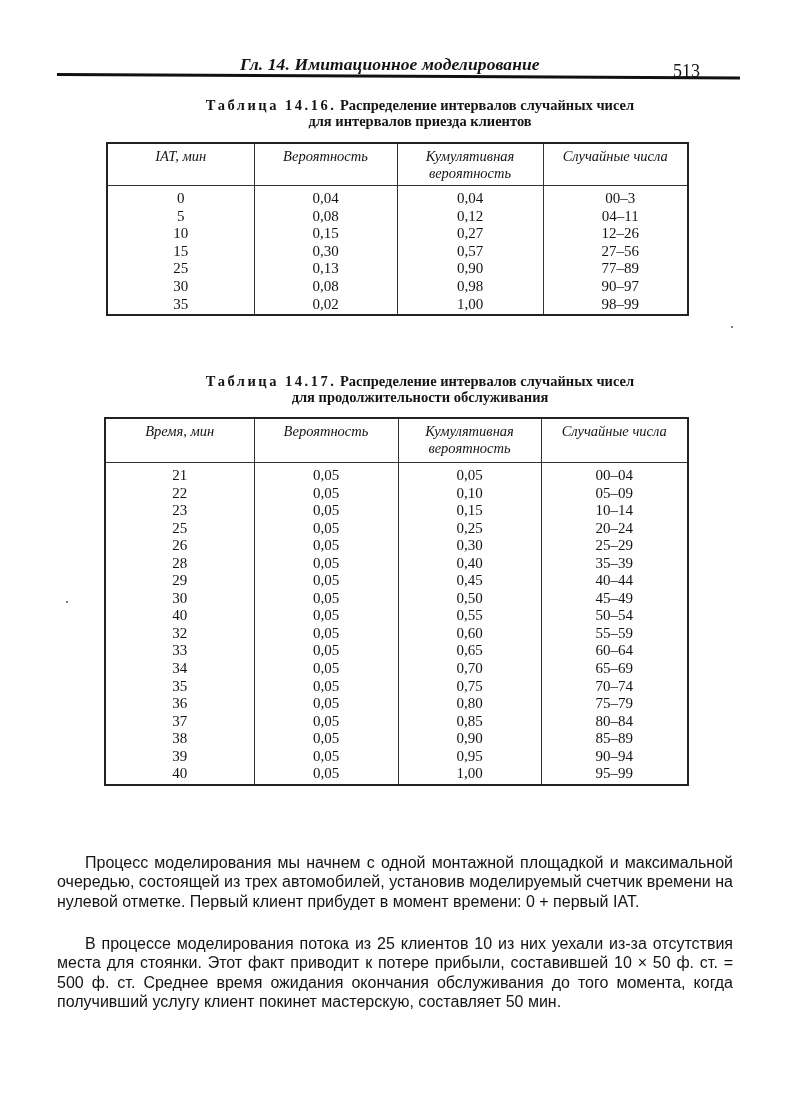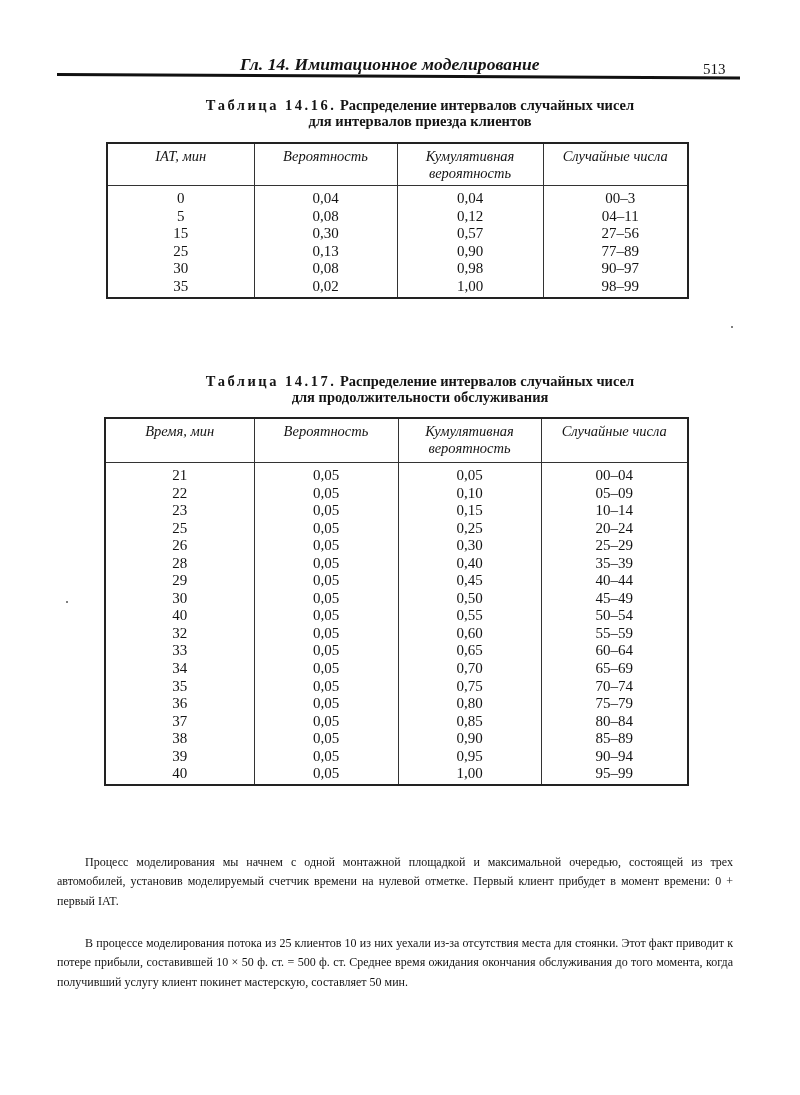--- a/index.html
+++ b/index.html
@@ -5,21 +5,21 @@
   html, body { margin: 0; padding: 0; }
   body {
     width: 800px; height: 1095px; background: #ffffff; position: relative; overflow: hidden;
     font-family: "Liberation Serif", "DejaVu Serif", serif; color: #141414;
   }
   .running-head {
     position: absolute; left: 240px; top: 54px; width: 330px;
     font-style: italic; font-weight: bold; font-size: 17.5px; letter-spacing: 0.1px;
   }
   .page-number {
-    position: absolute; left: 703px; top: 61px; font-size: 15px;
+    position: absolute; left: 673px; top: 61px; font-size: 18px;
   }
   .head-rule {
     position: absolute; left: 57px; top: 73px; width: 683px; height: 3px; background: #111;
     transform: rotate(0.3deg); transform-origin: left center;
   }
   .caption {
     position: absolute; text-align: center; font-size: 14.5px; line-height: 16px;
   }
   .caption .lbl { letter-spacing: 2.5px; font-weight: bold; }
   .caption .ttl { font-weight: bold; }
@@ -44,22 +44,22 @@
   table.data tbody tr:last-child td { padding-bottom: 1px; }
   .t1 { left: 106px; top: 142px; width: 581px; }
   .t1 thead th { height: 36px; }
   .t1 td.c4 { padding-left: 10px; }
   .t2 { left: 104px; top: 417px; width: 583px; }
   .t2 thead th { height: 38px; }
   .t2 td.c4 { padding-left: 0; }
   .t2 tbody td { line-height: 17.55px; }
 
   .para {
-    position: absolute; left: 57px; width: 676px; font-size: 12px; line-height: 19.3px;
-    text-align: justify; font-family: Liberation Serif, serif;
+    position: absolute; left: 57px; width: 676px; font-size: 16px; line-height: 19.3px;
+    text-align: justify; font-family: Liberation Sans, sans-serif;
   }
   .para1 { top: 853px; text-indent: 28px; }
   .para2 { top: 934px; text-indent: 28px; }
   .dot { position: absolute; width: 2px; height: 2px; background: #555; border-radius: 1px; }
 </style>
 </head>
 <body>
 
 <div class="running-head">Гл. 14. Имитационное моделирование</div>
 <div class="page-number">513</div>
@@ -92,20 +92,26 @@
         <td class="c3">0,04</td>
         <td class="c4">00–3</td>
       </tr>
       <tr>
         <td class="c1">5</td>
         <td class="c2">0,08</td>
         <td class="c3">0,12</td>
         <td class="c4">04–11</td>
       </tr>
       <tr>
+        <td class="c1">10</td>
+        <td class="c2">0,15</td>
+        <td class="c3">0,27</td>
+        <td class="c4">12–26</td>
+      </tr>
+      <tr>
         <td class="c1">15</td>
         <td class="c2">0,30</td>
         <td class="c3">0,57</td>
         <td class="c4">27–56</td>
       </tr>
       <tr>
         <td class="c1">25</td>
         <td class="c2">0,13</td>
         <td class="c3">0,90</td>
         <td class="c4">77–89</td>

